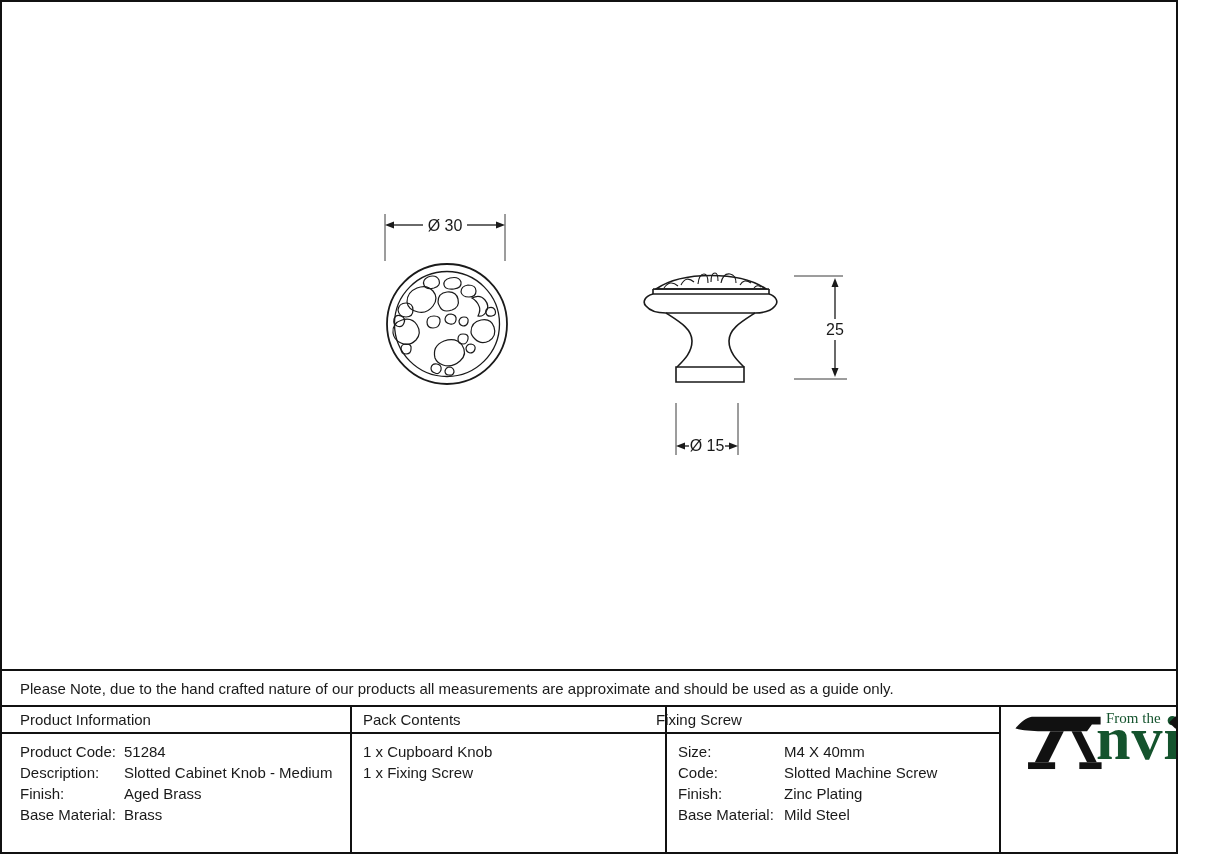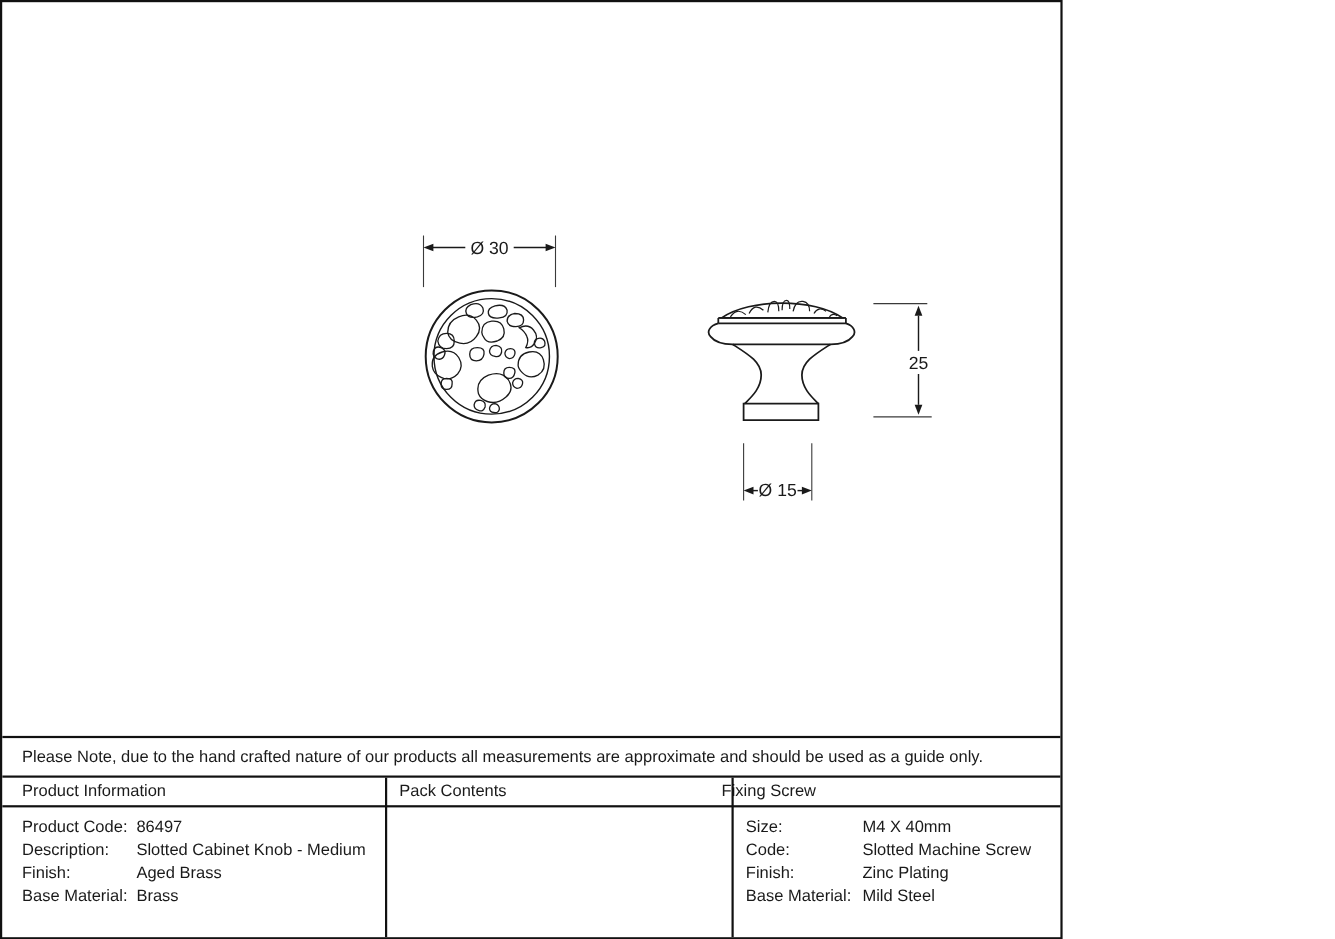--- a/index.html
+++ b/index.html
@@ -1,19 +1,19 @@
 <!DOCTYPE html>
 <html><head>
 <meta charset="utf-8">
 <style>
   * { margin:0; padding:0; box-sizing:border-box; }
   html,body { background:#fff; }
   body { font-family:"Liberation Sans", sans-serif; color:#1a1a1a; }
   .page {
-    position:relative; width:966px; height:854px;
+    position:relative; width:1178px; height:854px;
     background:#fff; border:2px solid #111; overflow:hidden;
   }
   .drawing-svg { position:absolute; left:0; top:0; width:1210px; height:666px; }
   .dim-text { font-family:"Liberation Sans", sans-serif; font-size:16px; fill:#1a1a1a; }
 
   .note-row {
     position:absolute; left:0; top:667px; width:1210px; height:38px;
     border-top:2px solid #111; border-bottom:2px solid #111;
     display:flex; align-items:center; padding-left:18px; font-size:15px;
   }
@@ -152,36 +152,40 @@
   <div class="header-label" style="left:654px;">Fixing Screw</div>
 
   <div class="hsep"></div>
   <div class="vline" style="left:348px;"></div>
   <div class="vline" style="left:663px;"></div>
   <div class="vline" style="left:997px;"></div>
 
   <div class="cell" style="left:18px; width:326px;">
     <div class="kv-row">
       <span class="kv-label">Product Code:</span>
-      <span>86497</span>
+      <span>51284</span>
     </div>
     <div class="kv-row">
       <span class="kv-label">Description:</span>
       <span>Slotted Cabinet Knob - Medium</span>
     </div>
     <div class="kv-row">
       <span class="kv-label">Finish:</span>
       <span>Aged Brass</span>
     </div>
     <div class="kv-row">
       <span class="kv-label">Base Material:</span>
       <span>Brass</span>
     </div>
   </div>
 
+  <div class="cell" style="left:361px; width:290px;">
+    <span class="pack-item">1 x Cupboard Knob</span>
+    <span class="pack-item">1 x Fixing Screw</span>
+  </div>
 
   <div class="cell fix" style="left:676px; width:310px;">
     <div class="kv-row">
       <span class="kv-label">Size:</span>
       <span>M4 X 40mm</span>
     </div>
     <div class="kv-row">
       <span class="kv-label">Code:</span>
       <span>Slotted Machine Screw</span>
     </div>

